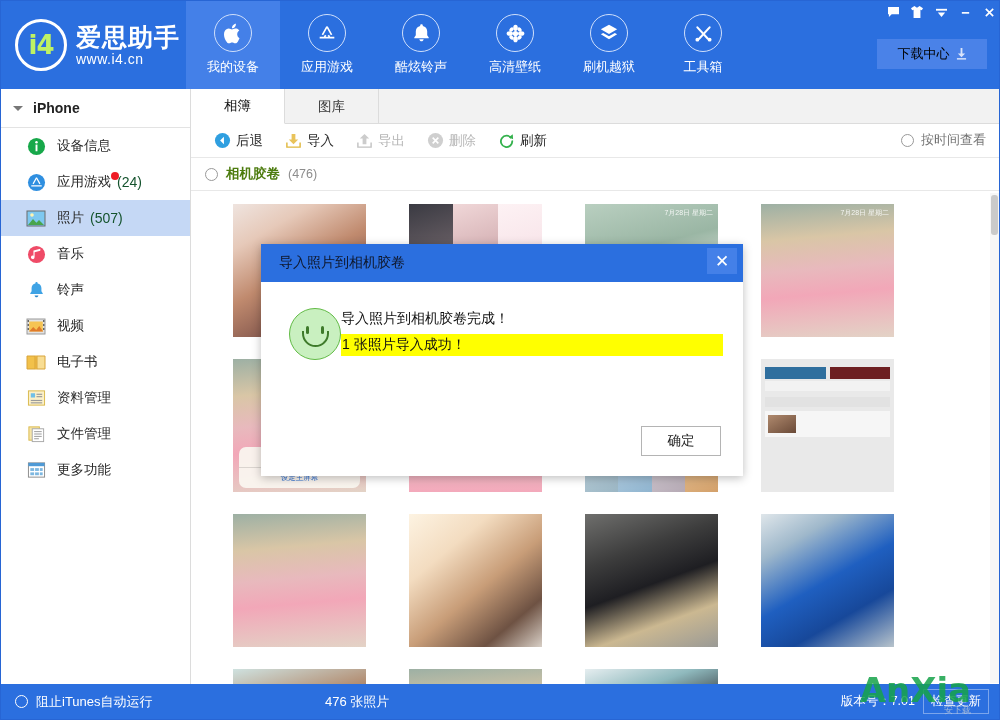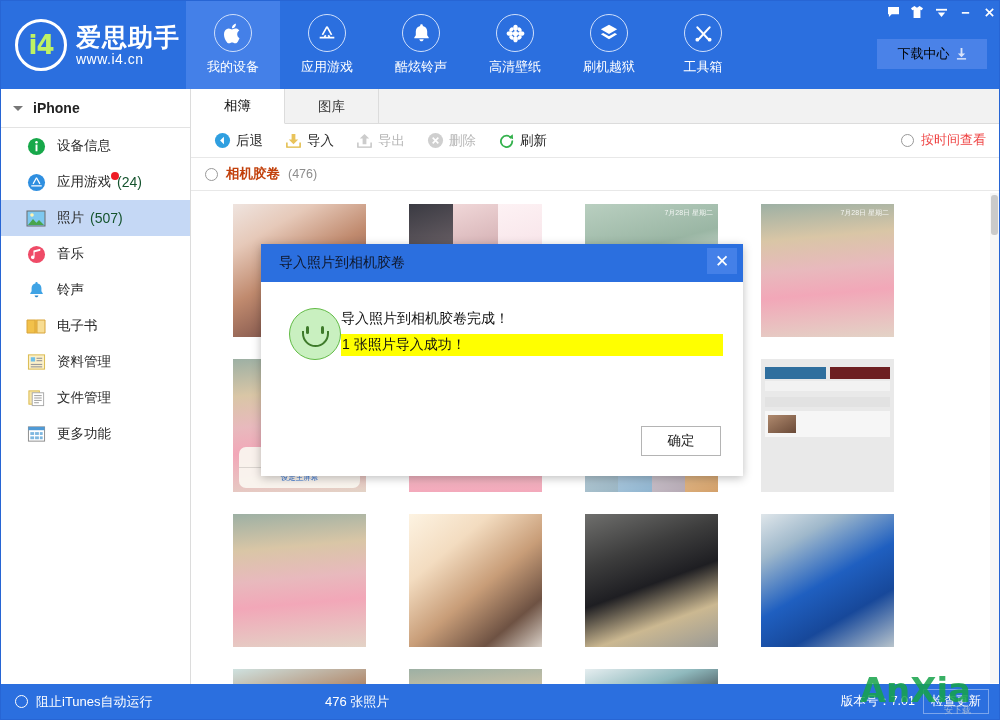--- a/index.html
+++ b/index.html
@@ -142,33 +142,33 @@
   .tbtn {
     display: flex; align-items: center; gap: 5px;
     padding: 3px 9px; font-size: 13.5px; color: #2a2a2a;
     cursor: pointer; border-radius: 2px;
   }
   .tbtn.disabled { color: #b6b6b6; cursor: default; }
   .tbtn svg { display:block; }
   #view-by-time {
     position: absolute; right: 14px; top: 7px;
     display: flex; align-items: center; gap: 7px;
-    font-size: 13px; color: #ef4444; cursor: pointer;
+    font-size: 13px; color: #737373; cursor: pointer;
   }
   .radio {
     width: 13px; height: 13px; border-radius: 50%;
     border: 1.4px solid #999; background: #fff; flex: none;
   }
 
   #album-bar {
     height: 33px; display: flex; align-items: center;
     padding-left: 14px; gap: 8px;
     border-bottom: 1px solid #e8e8e8;
   }
-  #album-name { font-size: 13.5px; color: #c2410c; font-weight: bold; }
+  #album-name { font-size: 13.5px; color: #4d7c0f; font-weight: bold; }
   #album-count { font-size: 12.5px; color: #8d8d8d; }
 
   
   #grid-wrap {
     position: absolute; left: 0; top: 103px;
     width: 809px; height: 493px;
     background: #fff; overflow: hidden;
   }
   #grid {
     padding: 12px 0 0 22px;
@@ -468,20 +468,38 @@
     <div class="side-item">
       <div class="side-ico">
         <svg width="17" height="18" viewBox="0 0 18 19">
             <path fill="#3fa3e5" d="M9 1c-.7 0-1.2.5-1.2 1.1v.5C5.4 3.1 3.8 5 3.8 7.4v3.5L2.4 13v.8h13.2V13l-1.4-2.1V7.4c0-2.4-1.6-4.3-4-4.8v-.5C10.2 1.5 9.7 1 9 1z"></path>
             <path fill="#2d87c9" d="M7 15.2c.2 1.1 1 1.9 2 1.9s1.8-.8 2-1.9H7z"></path>
           </svg>
       </div>
       <span class="side-label">铃声</span>
     </div>
 
+    <div class="side-item">
+      <div class="side-ico">
+        <svg width="20" height="17" viewBox="0 0 20 17">
+            <rect x="1" y="1" width="18" height="15" fill="#e2e2e2" stroke="#9a9a9a"></rect>
+            <rect x="3.2" y="3.5" width="13.6" height="10" fill="#f6c453"></rect>
+            <path fill="#e07b2a" d="M3.2 13.5l4-4.5 3 3 3-4 4 5.5z"></path>
+            <g fill="#5a5a5a">
+              <rect x="1.6" y="2" width="1.3" height="2"></rect>
+              <rect x="1.6" y="6" width="1.3" height="2"></rect>
+              <rect x="1.6" y="10" width="1.3" height="2"></rect>
+              <rect x="17.1" y="2" width="1.3" height="2"></rect>
+              <rect x="17.1" y="6" width="1.3" height="2"></rect>
+              <rect x="17.1" y="10" width="1.3" height="2"></rect>
+            </g>
+          </svg>
+      </div>
+      <span class="side-label">视频</span>
+    </div>
 
     <div class="side-item">
       <div class="side-ico">
         <svg width="20" height="17" viewBox="0 0 20 17">
             <path fill="#f2c14a" stroke="#d8a43a" d="M1 2h8v13H1z"></path>
             <path fill="#f8dd93" stroke="#d8a43a" d="M11 2h8v13h-8z"></path>
             <rect x="9" y="1.5" width="2" height="14" fill="#e6b13f"></rect>
           </svg>
       </div>
       <span class="side-label">电子书</span>

